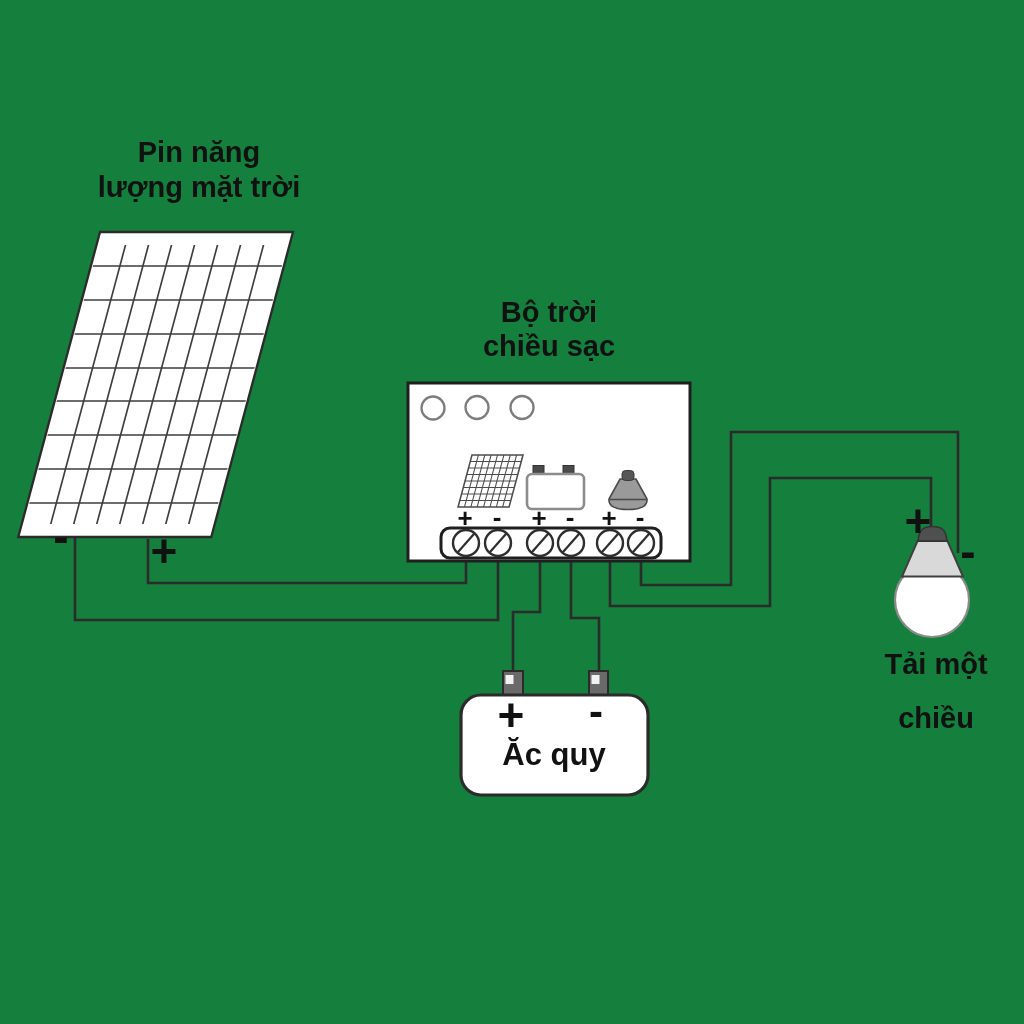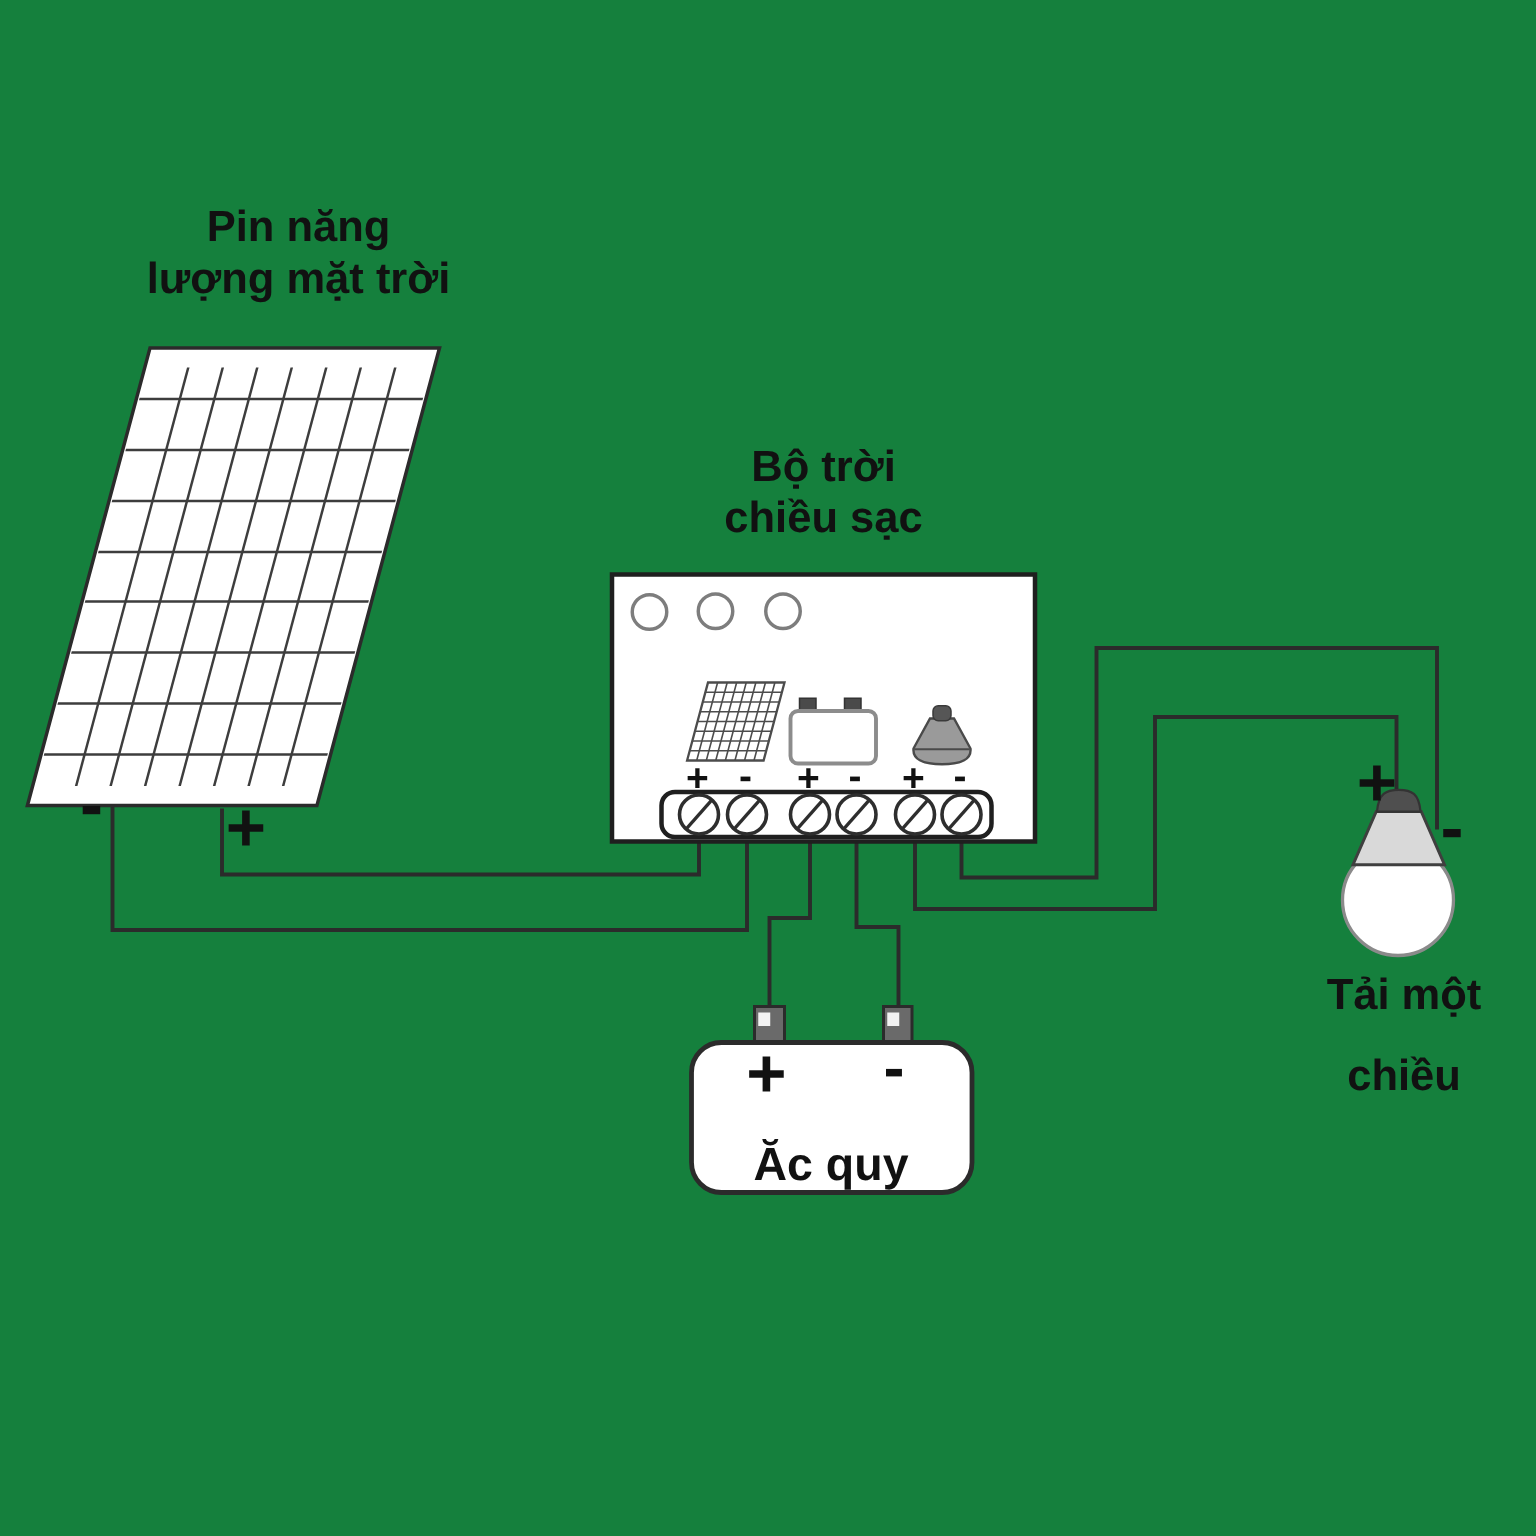--- a/index.html
+++ b/index.html
@@ -19,21 +19,21 @@
     color: #111111;
     white-space: nowrap;
     text-align: center;
     line-height: 1;
     user-select: none;
   }
   .caption { font-size: 29px; letter-spacing: 0px; }
   .sign-big { font-size: 46px; }
   .sign-med { font-size: 42px; }
   .sign-small { font-size: 26px; }
-  .battery-name { font-size: 31px; margin-top: 22px; }
+  .battery-name { font-size: 31px; }
 </style>
 </head>
 <body>
 
 <div class="canvas">
 
   <svg width="1024" height="1024" viewBox="0 0 1024 1024">
 
     <g fill="none" stroke="#2b2b2b" stroke-width="2.6">
       <path d="M148 539 L148 583 L466 583 L466 557"></path>

